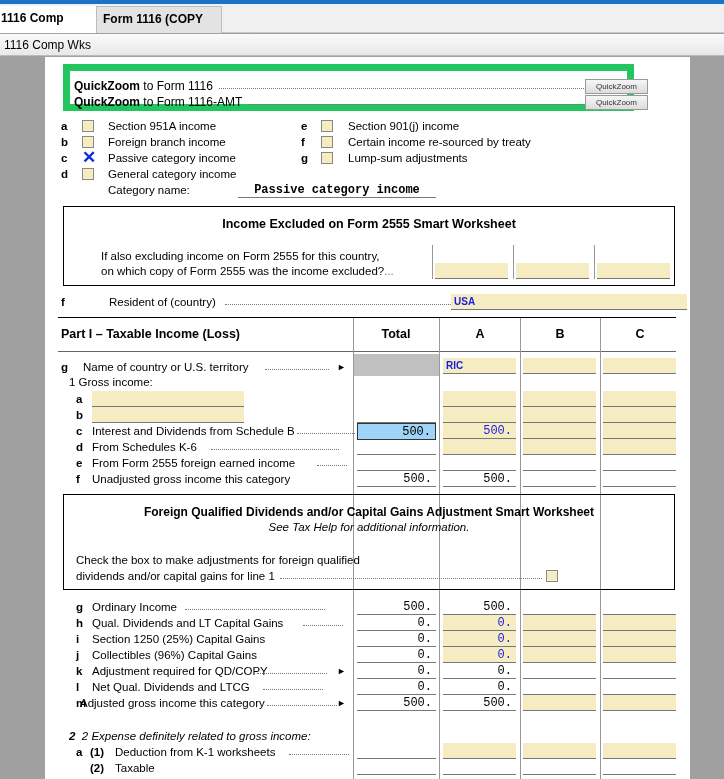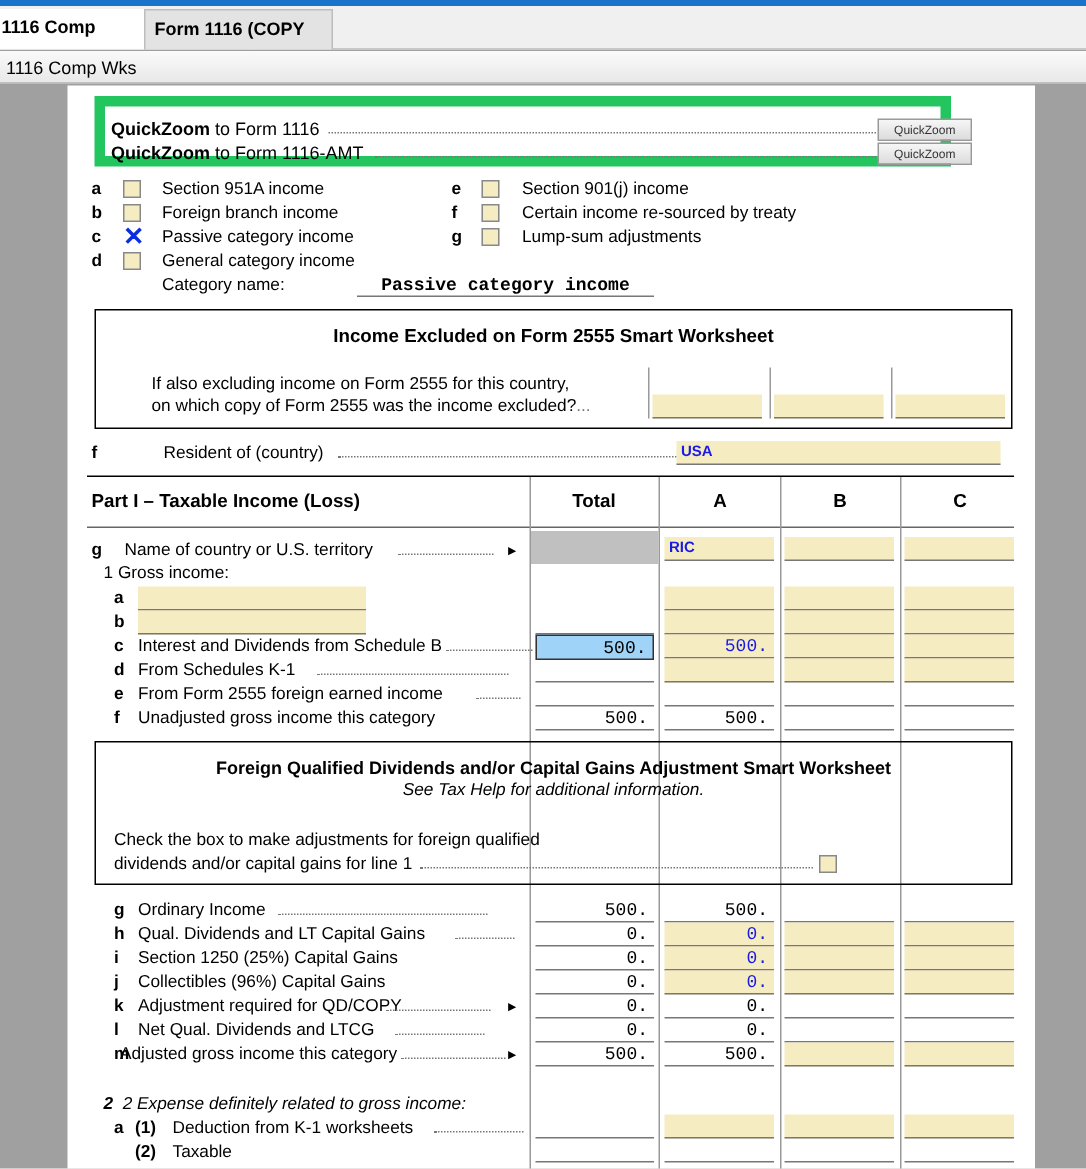--- a/index.html
+++ b/index.html
@@ -99,21 +99,21 @@
     <div class="yl" style="left:371px;top:56px;width:73px;"></div>
     <div class="vline" style="left:449px;top:38px;height:34px;"></div>
     <div class="yl" style="left:452px;top:56px;width:73px;"></div>
     <div class="vline" style="left:530px;top:38px;height:34px;"></div>
     <div class="yl" style="left:533px;top:56px;width:73px;"></div>
   </div>
 
   <span class="lt" style="left:16px;top:239px;">f</span>
   <span class="lbl" style="left:64px;top:239px;">Resident of (country)</span>
   <div class="dots" style="left:180px;top:238px;width:226px;"></div>
-  <div class="yl" style="left:406px;top:237px;width:216px;padding-left:3px;font-weight:bold;font-size:10px;line-height:16px;color:#1a1ae6;">USA</div>
+  <div class="yl" style="left:406px;top:237px;width:236px;padding-left:3px;font-weight:bold;font-size:10px;line-height:16px;color:#1a1ae6;">USA</div>
 
   <div class="hl" style="left:13px;top:260px;width:618px;"></div>
   <div class="lbl" style="left:16px;top:270px;font-weight:bold;font-size:12.5px;">Part I – Taxable Income (Loss)</div>
   <div class="colhdr" style="left:310px;width:82px;">Total</div>
   <div class="colhdr" style="left:394px;width:82px;">A</div>
   <div class="colhdr" style="left:474px;width:82px;">B</div>
   <div class="colhdr" style="left:554px;width:82px;">C</div>
   <div class="hl" style="left:13px;top:294px;width:618px;background:#666;"></div>
 
   <div class="vline" style="left:308px;top:261px;height:461px;"></div>
@@ -145,21 +145,21 @@
       <div class="yl" style="left:478px;top:350px;width:73px;"></div>
       <div class="yl" style="left:558px;top:350px;width:73px;"></div>
       <span class="lt" style="left:31px;top:368px;">c</span>
       <span class="lbl" style="left:47px;top:368px;">Interest and Dividends from Schedule B</span>
       <div class="dots" style="left:252px;top:367px;width:58px;"></div>
       <div class="abs num sel" style="left:312px;top:366px;width:79px;height:17px;">500.</div>
       <div class="yl num blue" style="left:398px;top:366px;width:73px;">500.</div>
       <div class="yl" style="left:478px;top:366px;width:73px;"></div>
       <div class="yl" style="left:558px;top:366px;width:73px;"></div>
       <span class="lt" style="left:31px;top:384px;">d</span>
-      <span class="lbl" style="left:47px;top:384px;">From Schedules K-1</span>
+      <span class="lbl" style="left:47px;top:384px;">From Schedules K-6</span>
       <div class="dots" style="left:166px;top:383px;width:128px;"></div>
       <div class="wl num" style="left:312px;top:382px;width:79px;"></div>
       <div class="yl num" style="left:398px;top:382px;width:73px;"></div>
       <div class="yl" style="left:478px;top:382px;width:73px;"></div>
       <div class="yl" style="left:558px;top:382px;width:73px;"></div>
       <span class="lt" style="left:31px;top:400px;">e</span>
       <span class="lbl" style="left:47px;top:400px;">From Form 2555 foreign earned income</span>
       <div class="dots" style="left:272px;top:399px;width:30px;"></div>
       <div class="wl num" style="left:312px;top:398px;width:79px;"></div>
       <div class="wl num" style="left:398px;top:398px;width:73px;"></div>

